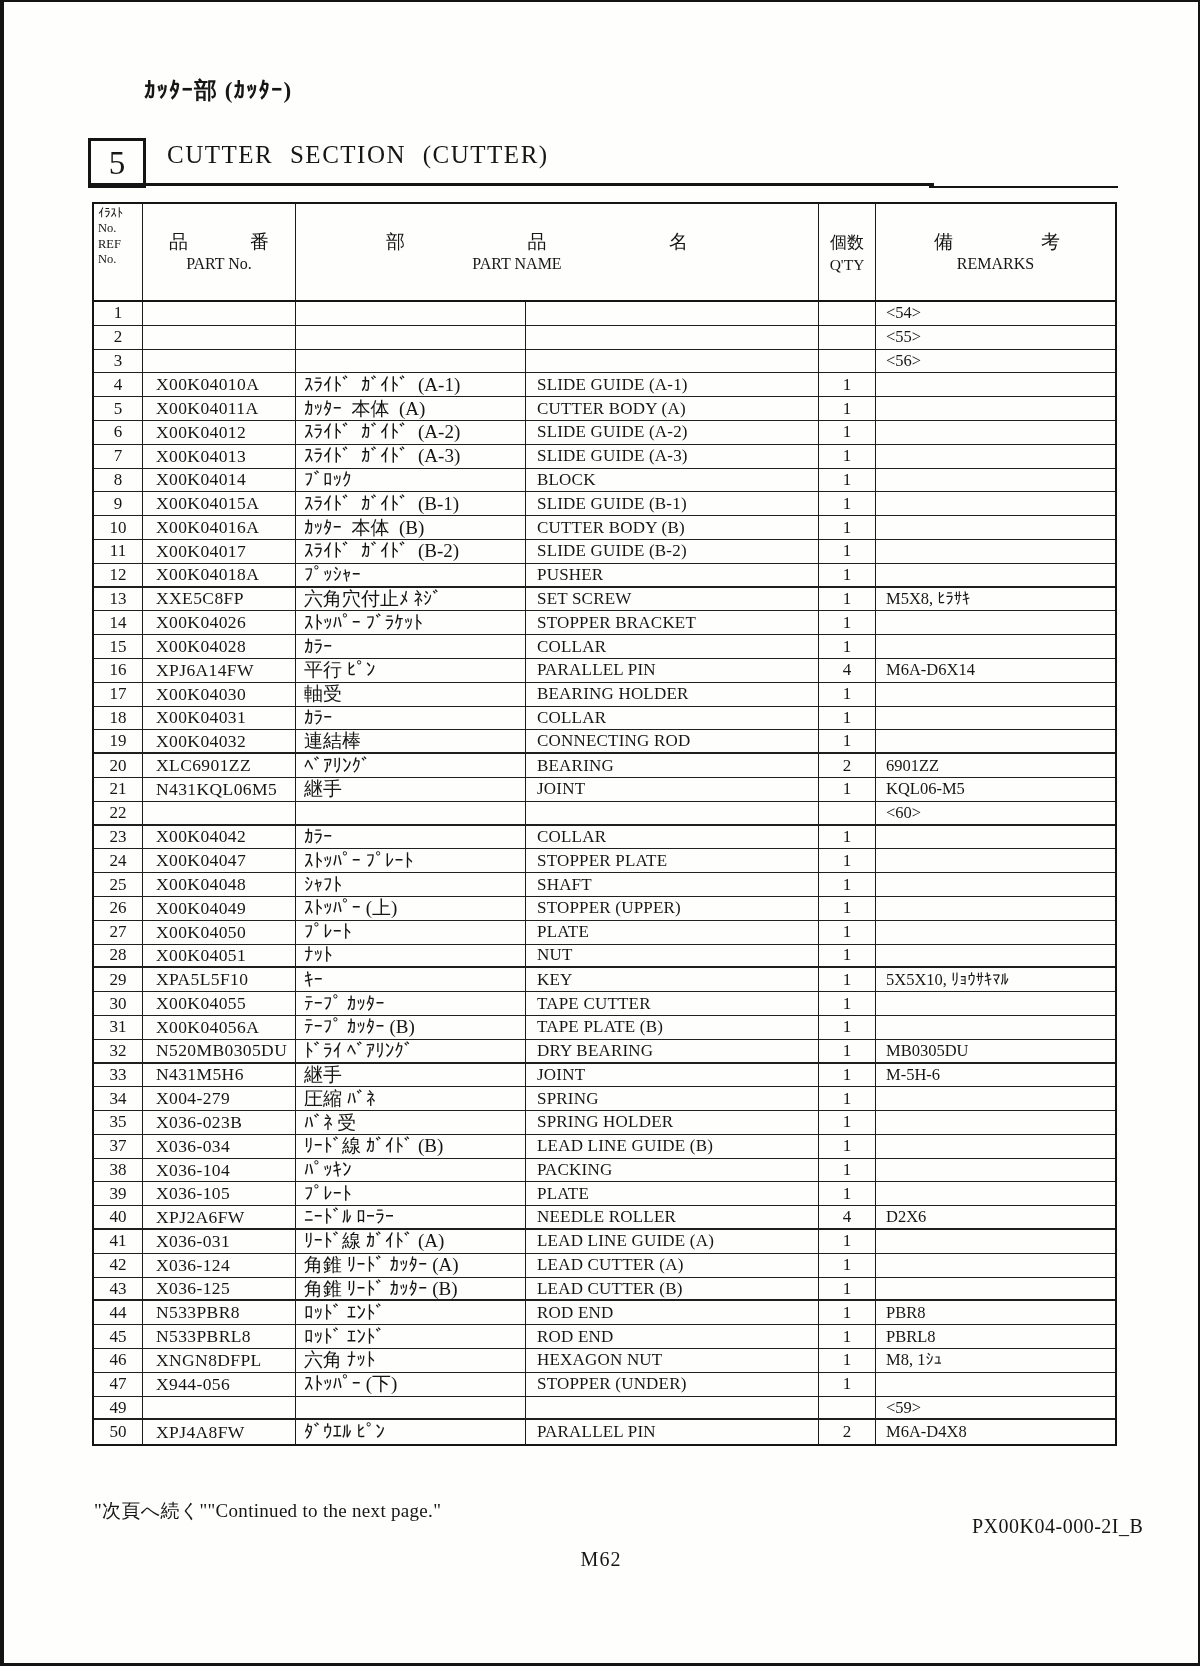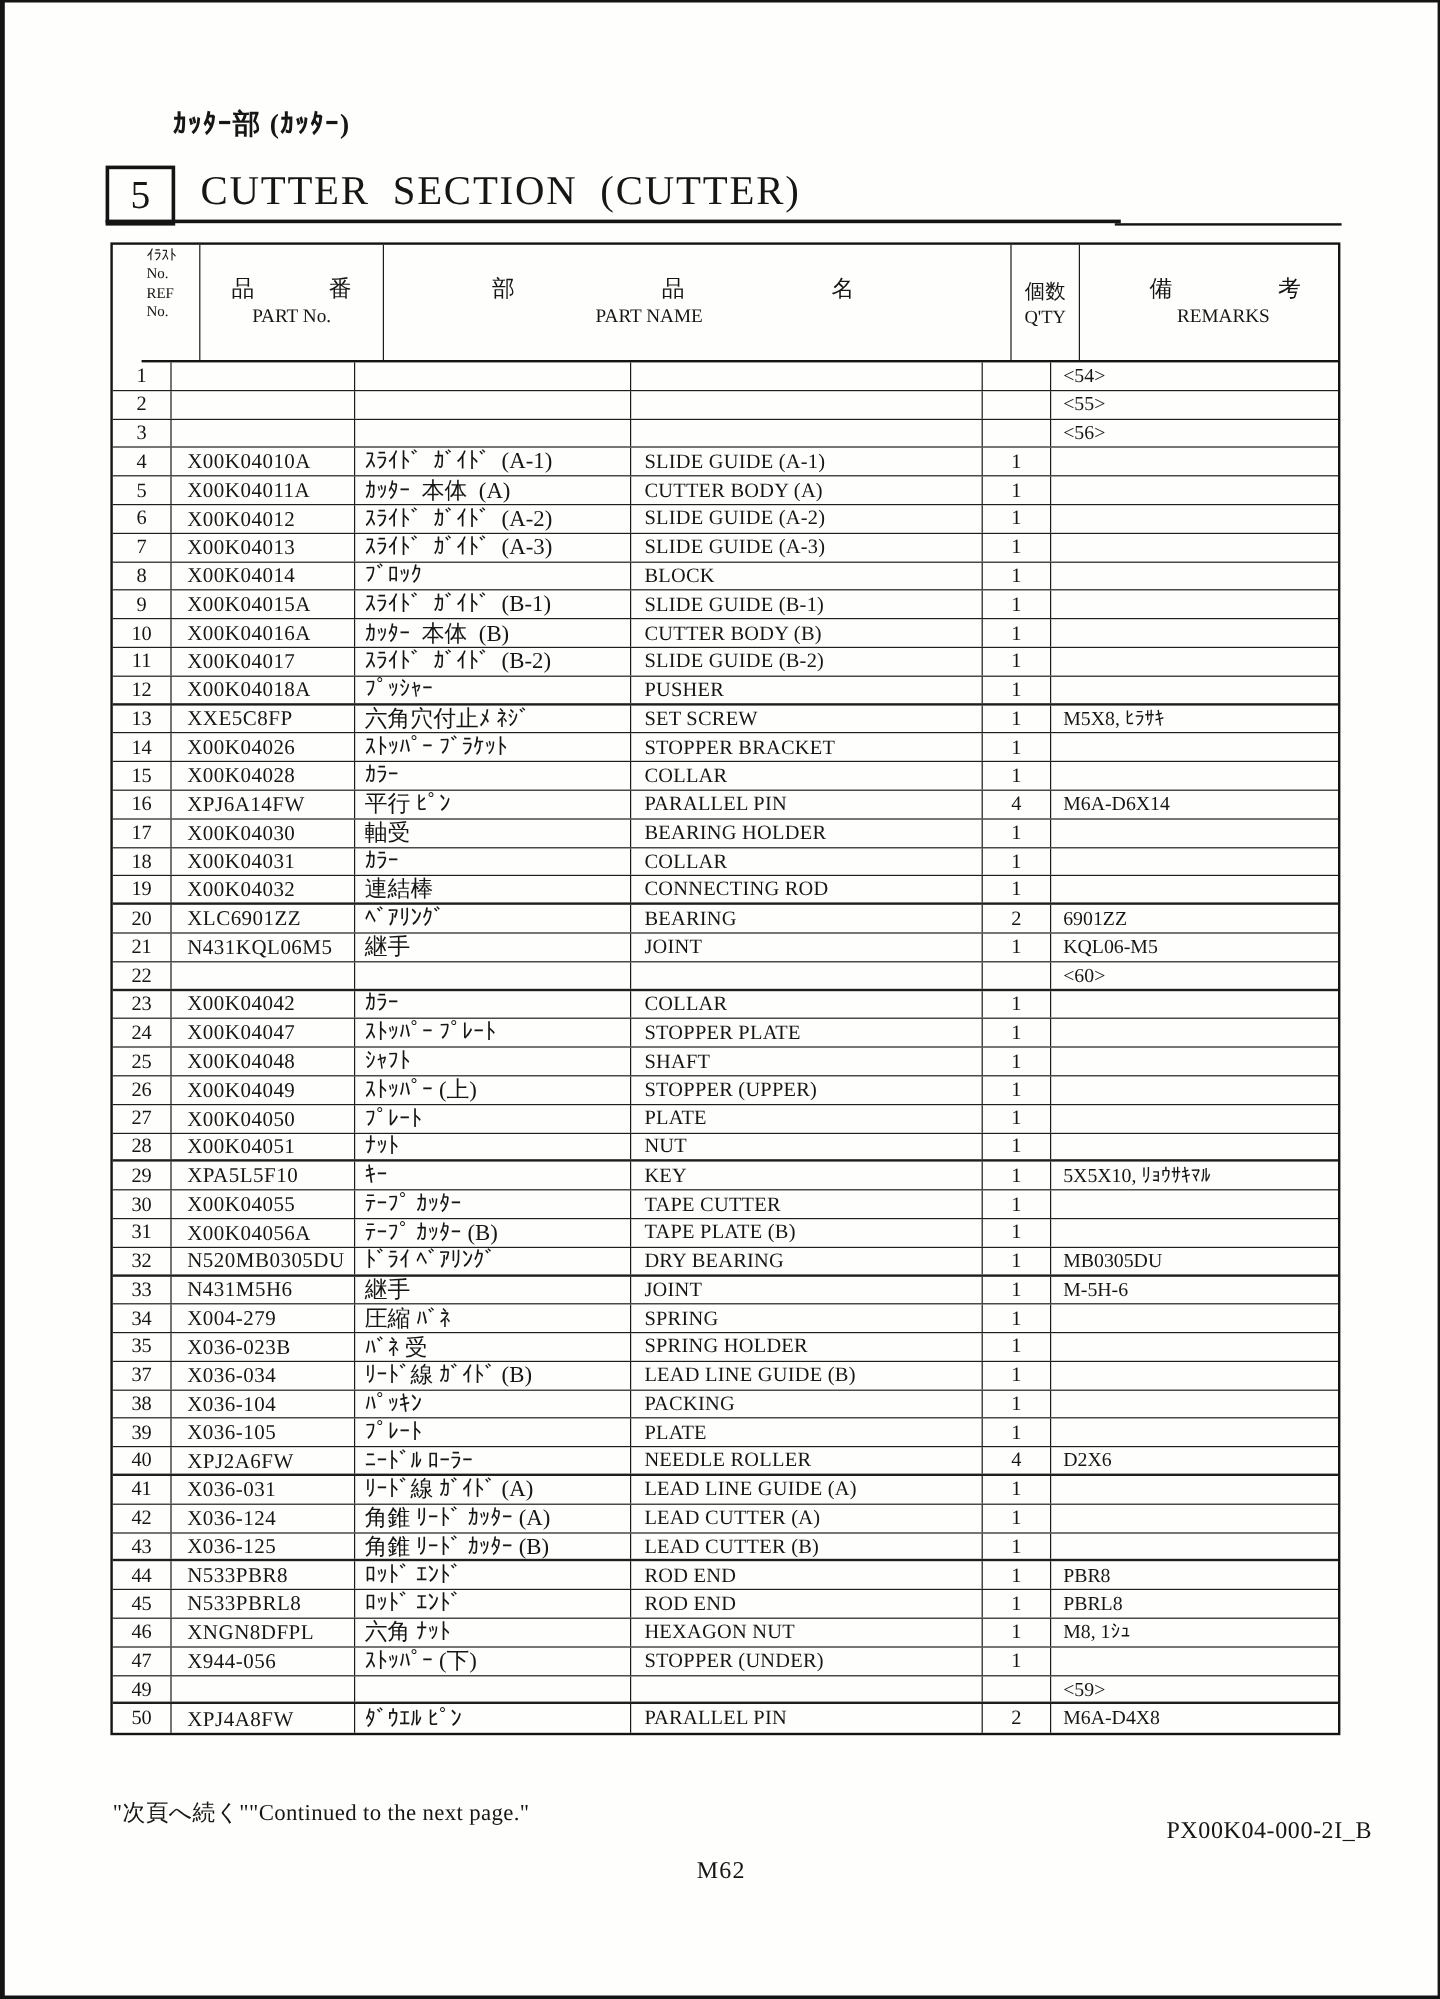--- a/index.html
+++ b/index.html
@@ -4,35 +4,35 @@
 <style>
   html,body { margin:0; padding:0; background:#888; }
   .page {
     position:relative; width:1200px; height:1666px; margin:0 auto;
     background:#fefefc; color:#161616; box-sizing:border-box;
     border:2px solid #141414; border-left-width:4px; border-bottom-width:3px;
     font-family:"Liberation Serif","DejaVu Serif",serif;
     -webkit-font-smoothing:antialiased;
   }
   .abs { position:absolute; }
-  .title-jp { left:140px; top:86px; font-size:23px; letter-spacing:1px; font-weight:bold; white-space:pre; }
+  .title-jp { left:140px; top:73px; font-size:23px; letter-spacing:1px; font-weight:bold; white-space:pre; }
   .section-box {
     left:84px; top:136px; width:58px; height:50px; border:3px solid #141414;
     display:flex; align-items:center; justify-content:center; font-size:33px; box-sizing:border-box;
   }
-  .section-title { left:163px; top:139px; font-size:34px; letter-spacing:1.5px; word-spacing:9px; white-space:pre; }
+  .section-title { left:163px; top:139px; font-size:25px; letter-spacing:1.5px; word-spacing:9px; white-space:pre; }
   .rule-a { left:84px; top:181px; width:846px; height:3px; background:#141414; }
   .rule-b { left:925px; top:184px; width:189px; height:2px; background:#141414; }
 
   .ptable {
     left:88px; top:200px; width:1025px; border:2px solid #141414; box-sizing:border-box; background:transparent;
   }
   .thead {
     display:grid; grid-template-columns:49px 153px 523px 57px 239px;
-    height:96px; border-bottom:2.5px solid #141414;margin-left:24px;
+    height:96px; border-bottom:2.5px solid #141414;
   }
   .th { border-right:1px solid #1b1b1b; box-sizing:border-box; display:flex; flex-direction:column; justify-content:center; overflow:hidden; }
   .th:last-child { border-right:none; }
   .th-ref { font-size:12.5px; line-height:1.22; padding:2px 0 0 4px; justify-content:flex-start; white-space:pre; }
   .kanji-row { display:flex; justify-content:space-between; font-size:19px; line-height:1.15; }
   .sub-en { text-align:center; font-size:16px; margin-top:3px; white-space:pre; }
   .th-pn .kanji-row { padding:0 26px; }
   .th-name .kanji-row { padding:0 130px 0 90px; }
   .th-name .sub-en { margin-right:80px; }
   .th-qty { text-align:center; }

